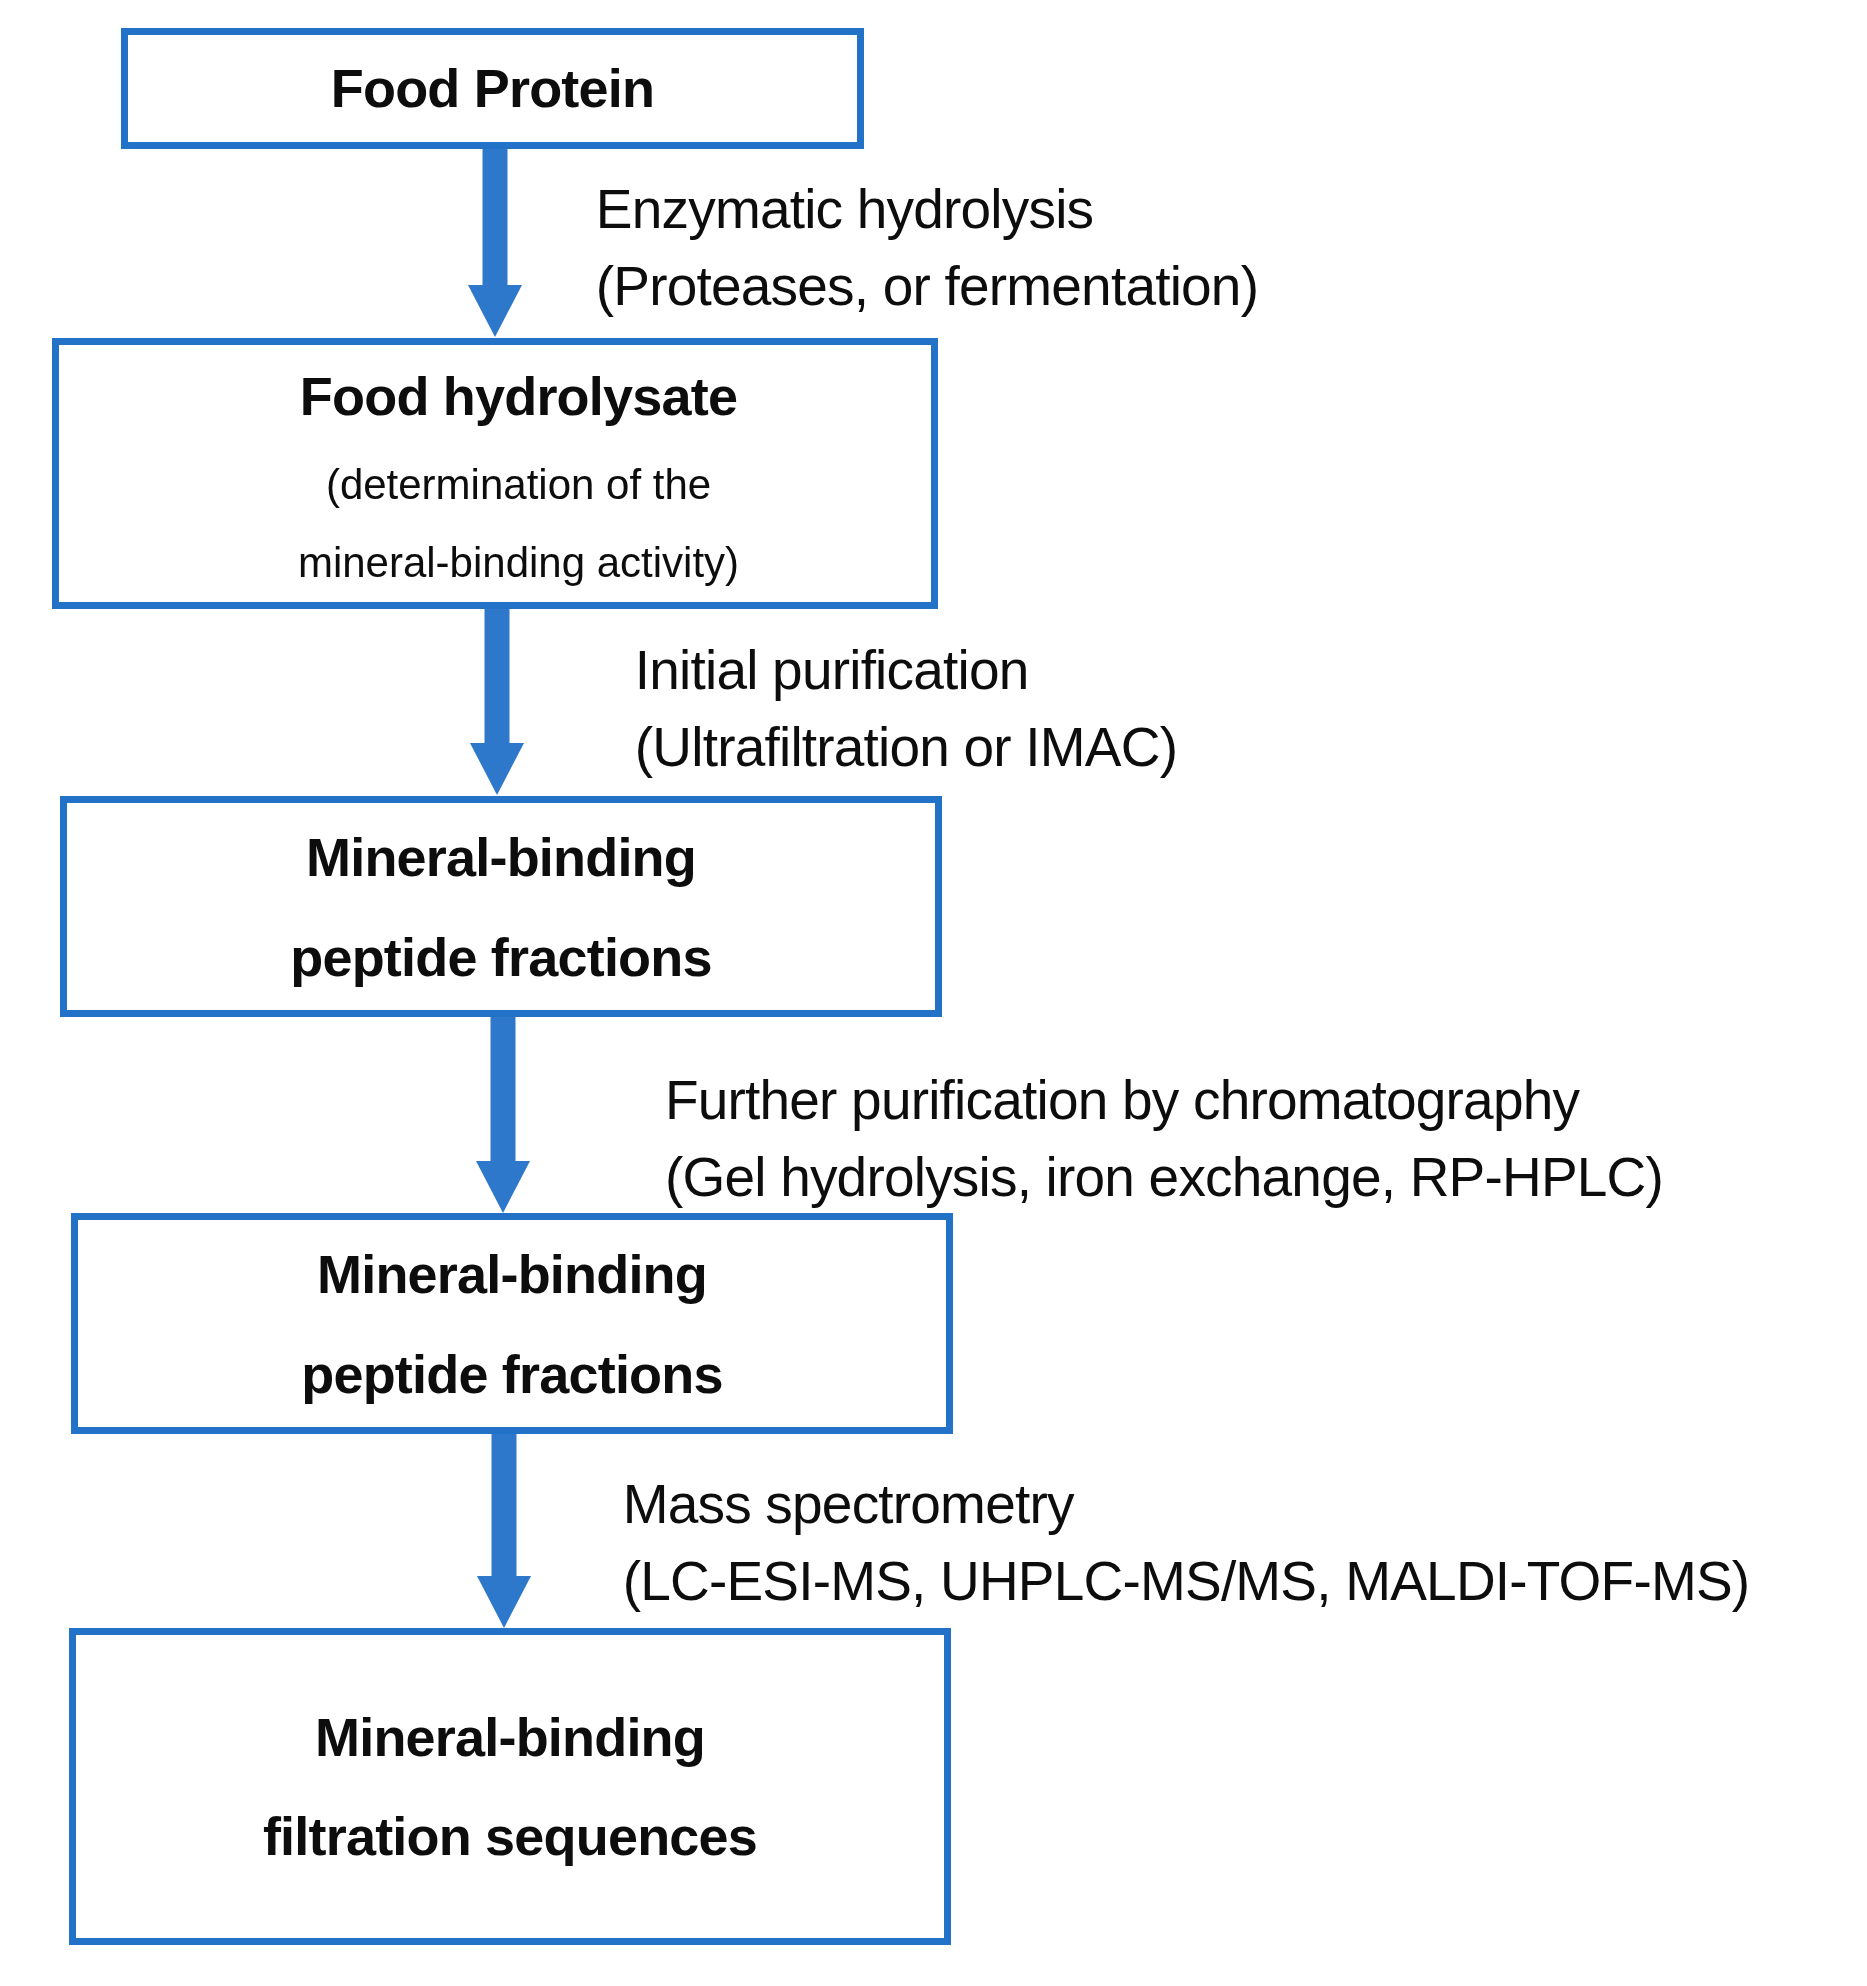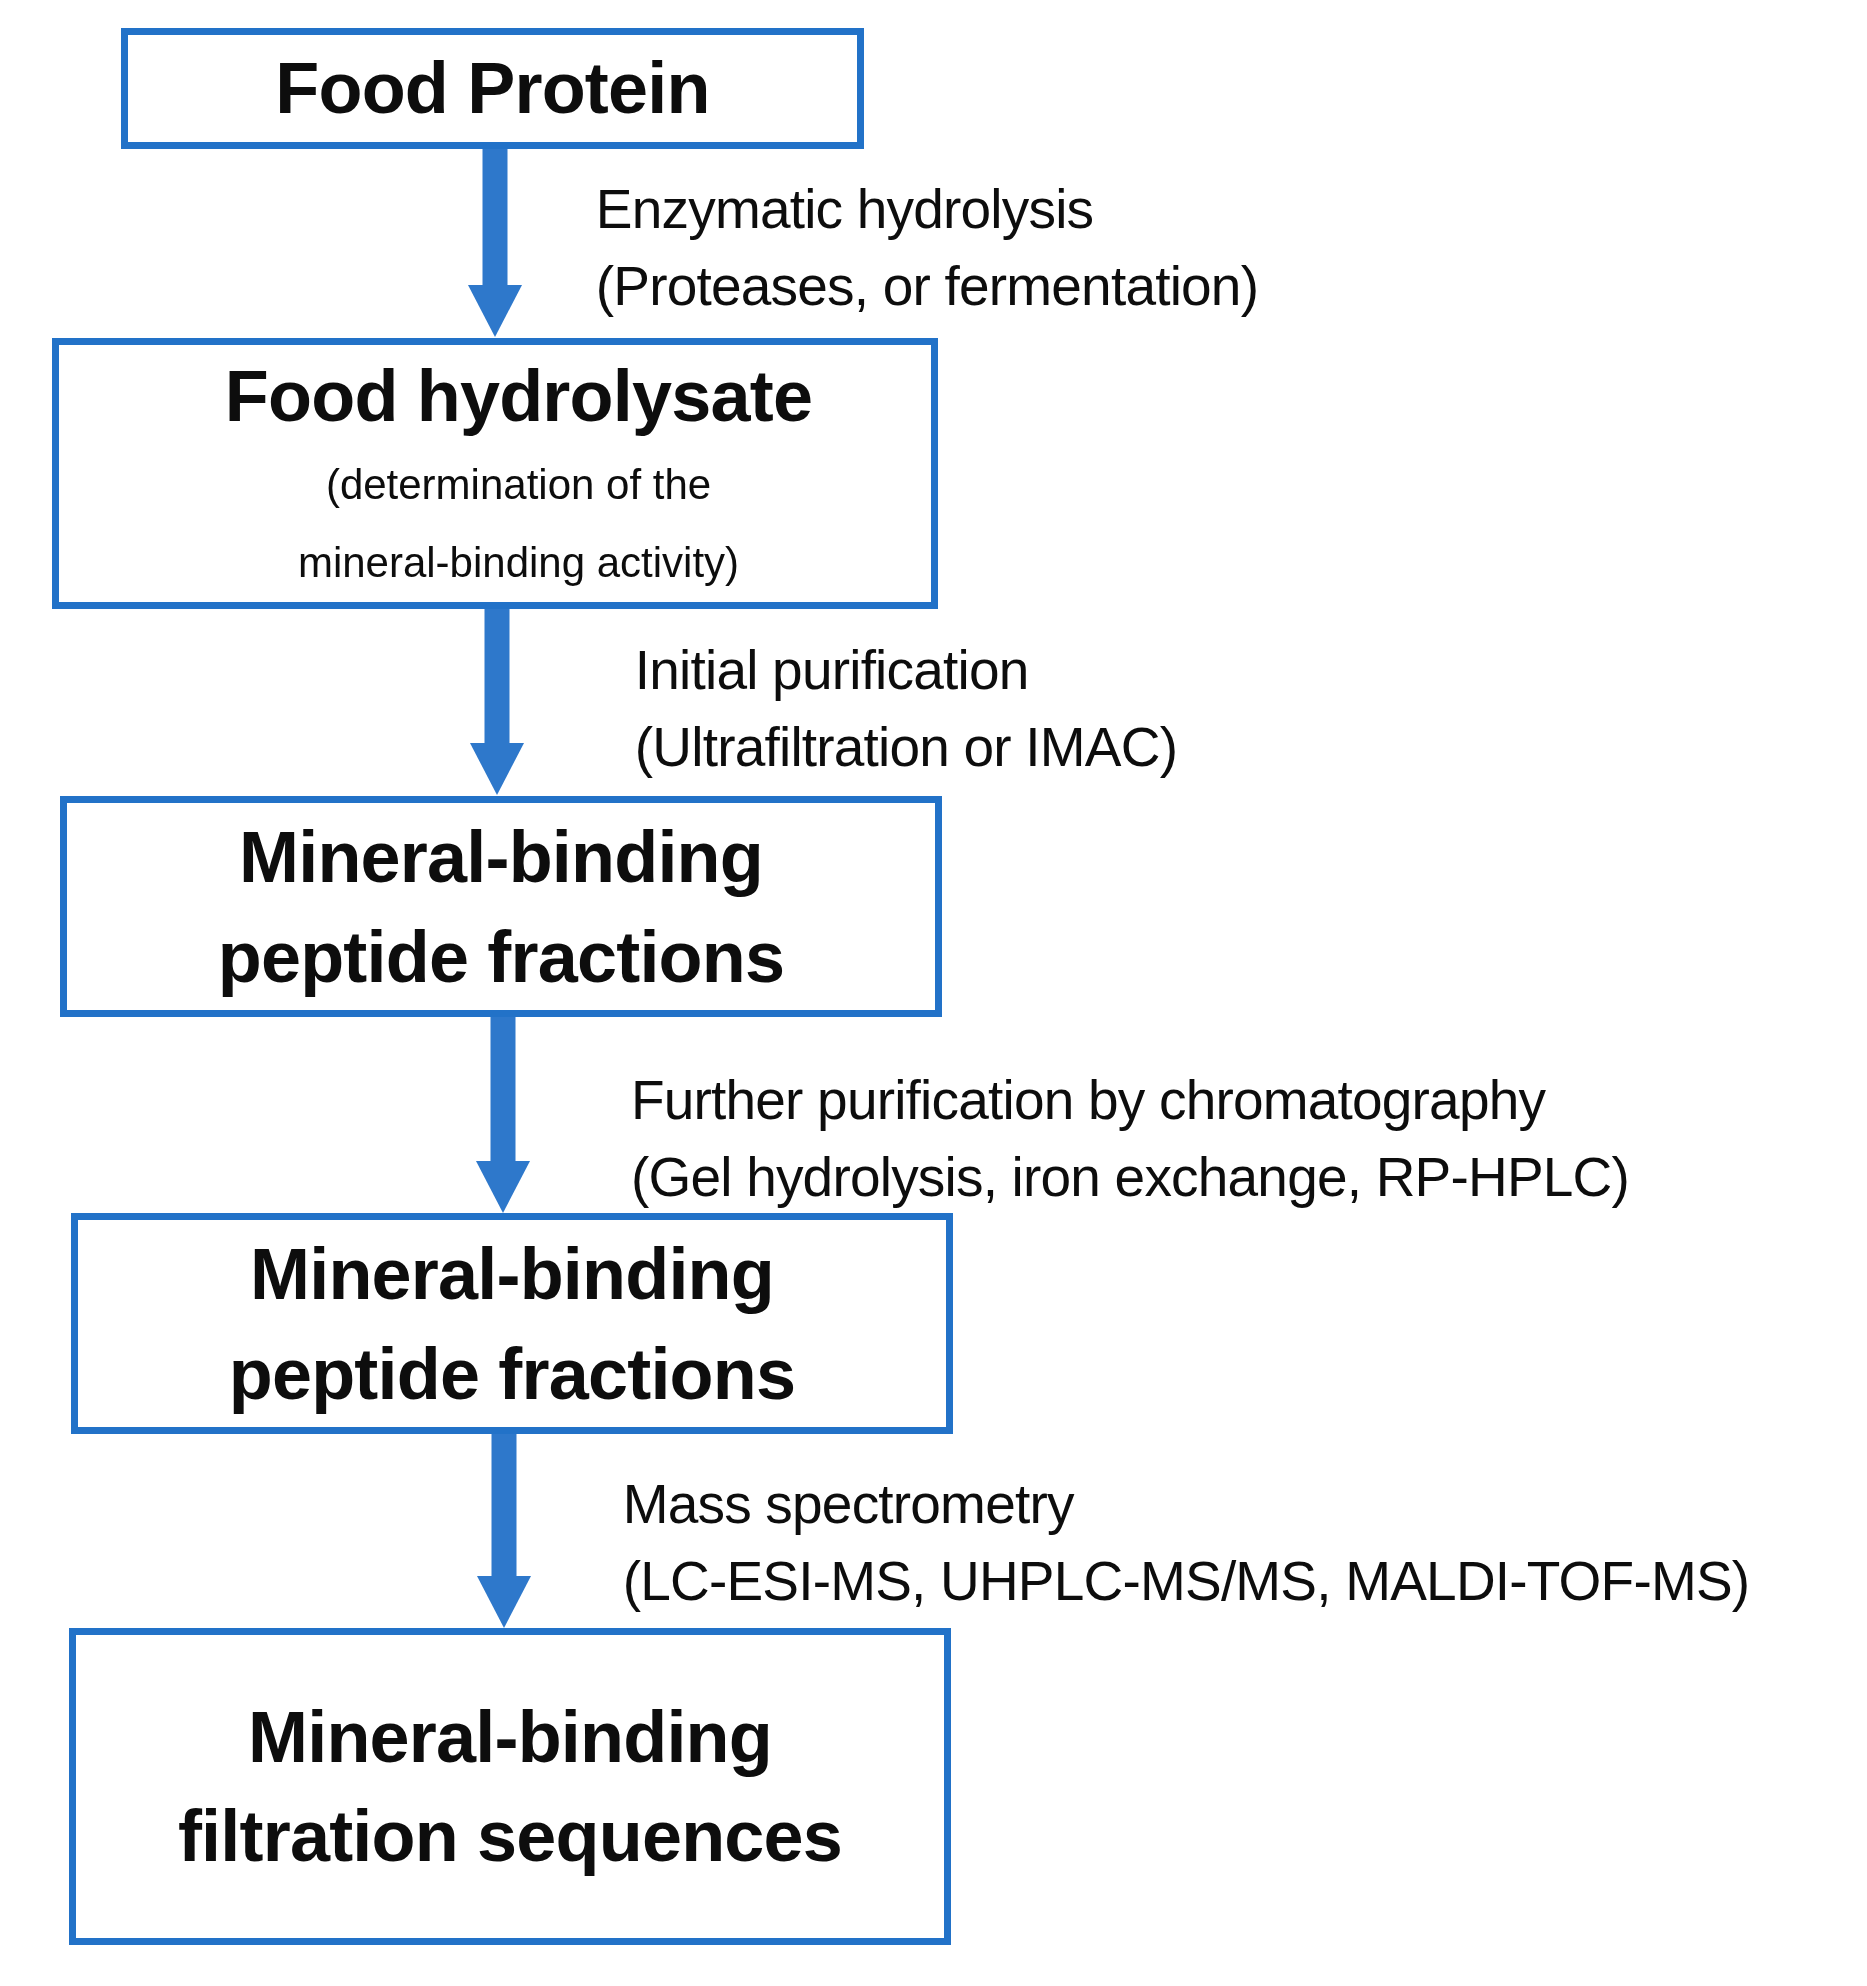--- a/index.html
+++ b/index.html
@@ -22,21 +22,21 @@
     border: 7.5px solid var(--accent, #2272c8);
     background: #ffffff;
     display: flex;
     flex-direction: column;
     justify-content: center;
     align-items: center;
     text-align: center;
   }
   .flowbox .title-line {
     font-weight: bold;
-    font-size: 72px;
+    font-size: 54px;
     line-height: 100px;
     white-space: nowrap;
     letter-spacing: -0.8px;
   }
   .flowbox .sub-line {
     font-weight: normal;
     font-size: 42px;
     line-height: 78px;
     white-space: nowrap;
   }
@@ -110,21 +110,21 @@
 
   <div class="flowbox" style="left:60px; top:796px; width:882px; height:221px;">
     <div class="title-line">Mineral-binding</div>
     <div class="title-line">peptide fractions</div>
   </div>
 
   <div class="down-arrow" style="left:475px; top:1017px; width:55px; height:196px;">
     <div class="shaft" style="height:146px;"></div>
     <div class="head"></div>
   </div>
-  <div class="arrow-label" style="left:1130px; top:1062px;">
+  <div class="arrow-label" style="left:1164px; top:1062px;">
     <div>Further purification by chromatography</div>
     <div>(Gel hydrolysis, iron exchange, RP-HPLC)</div>
   </div>
 
   <div class="flowbox" style="left:71px; top:1213px; width:882px; height:221px;">
     <div class="title-line">Mineral-binding</div>
     <div class="title-line">peptide fractions</div>
   </div>
 
   <div class="down-arrow" style="left:476px; top:1434px; width:55px; height:194px;">

